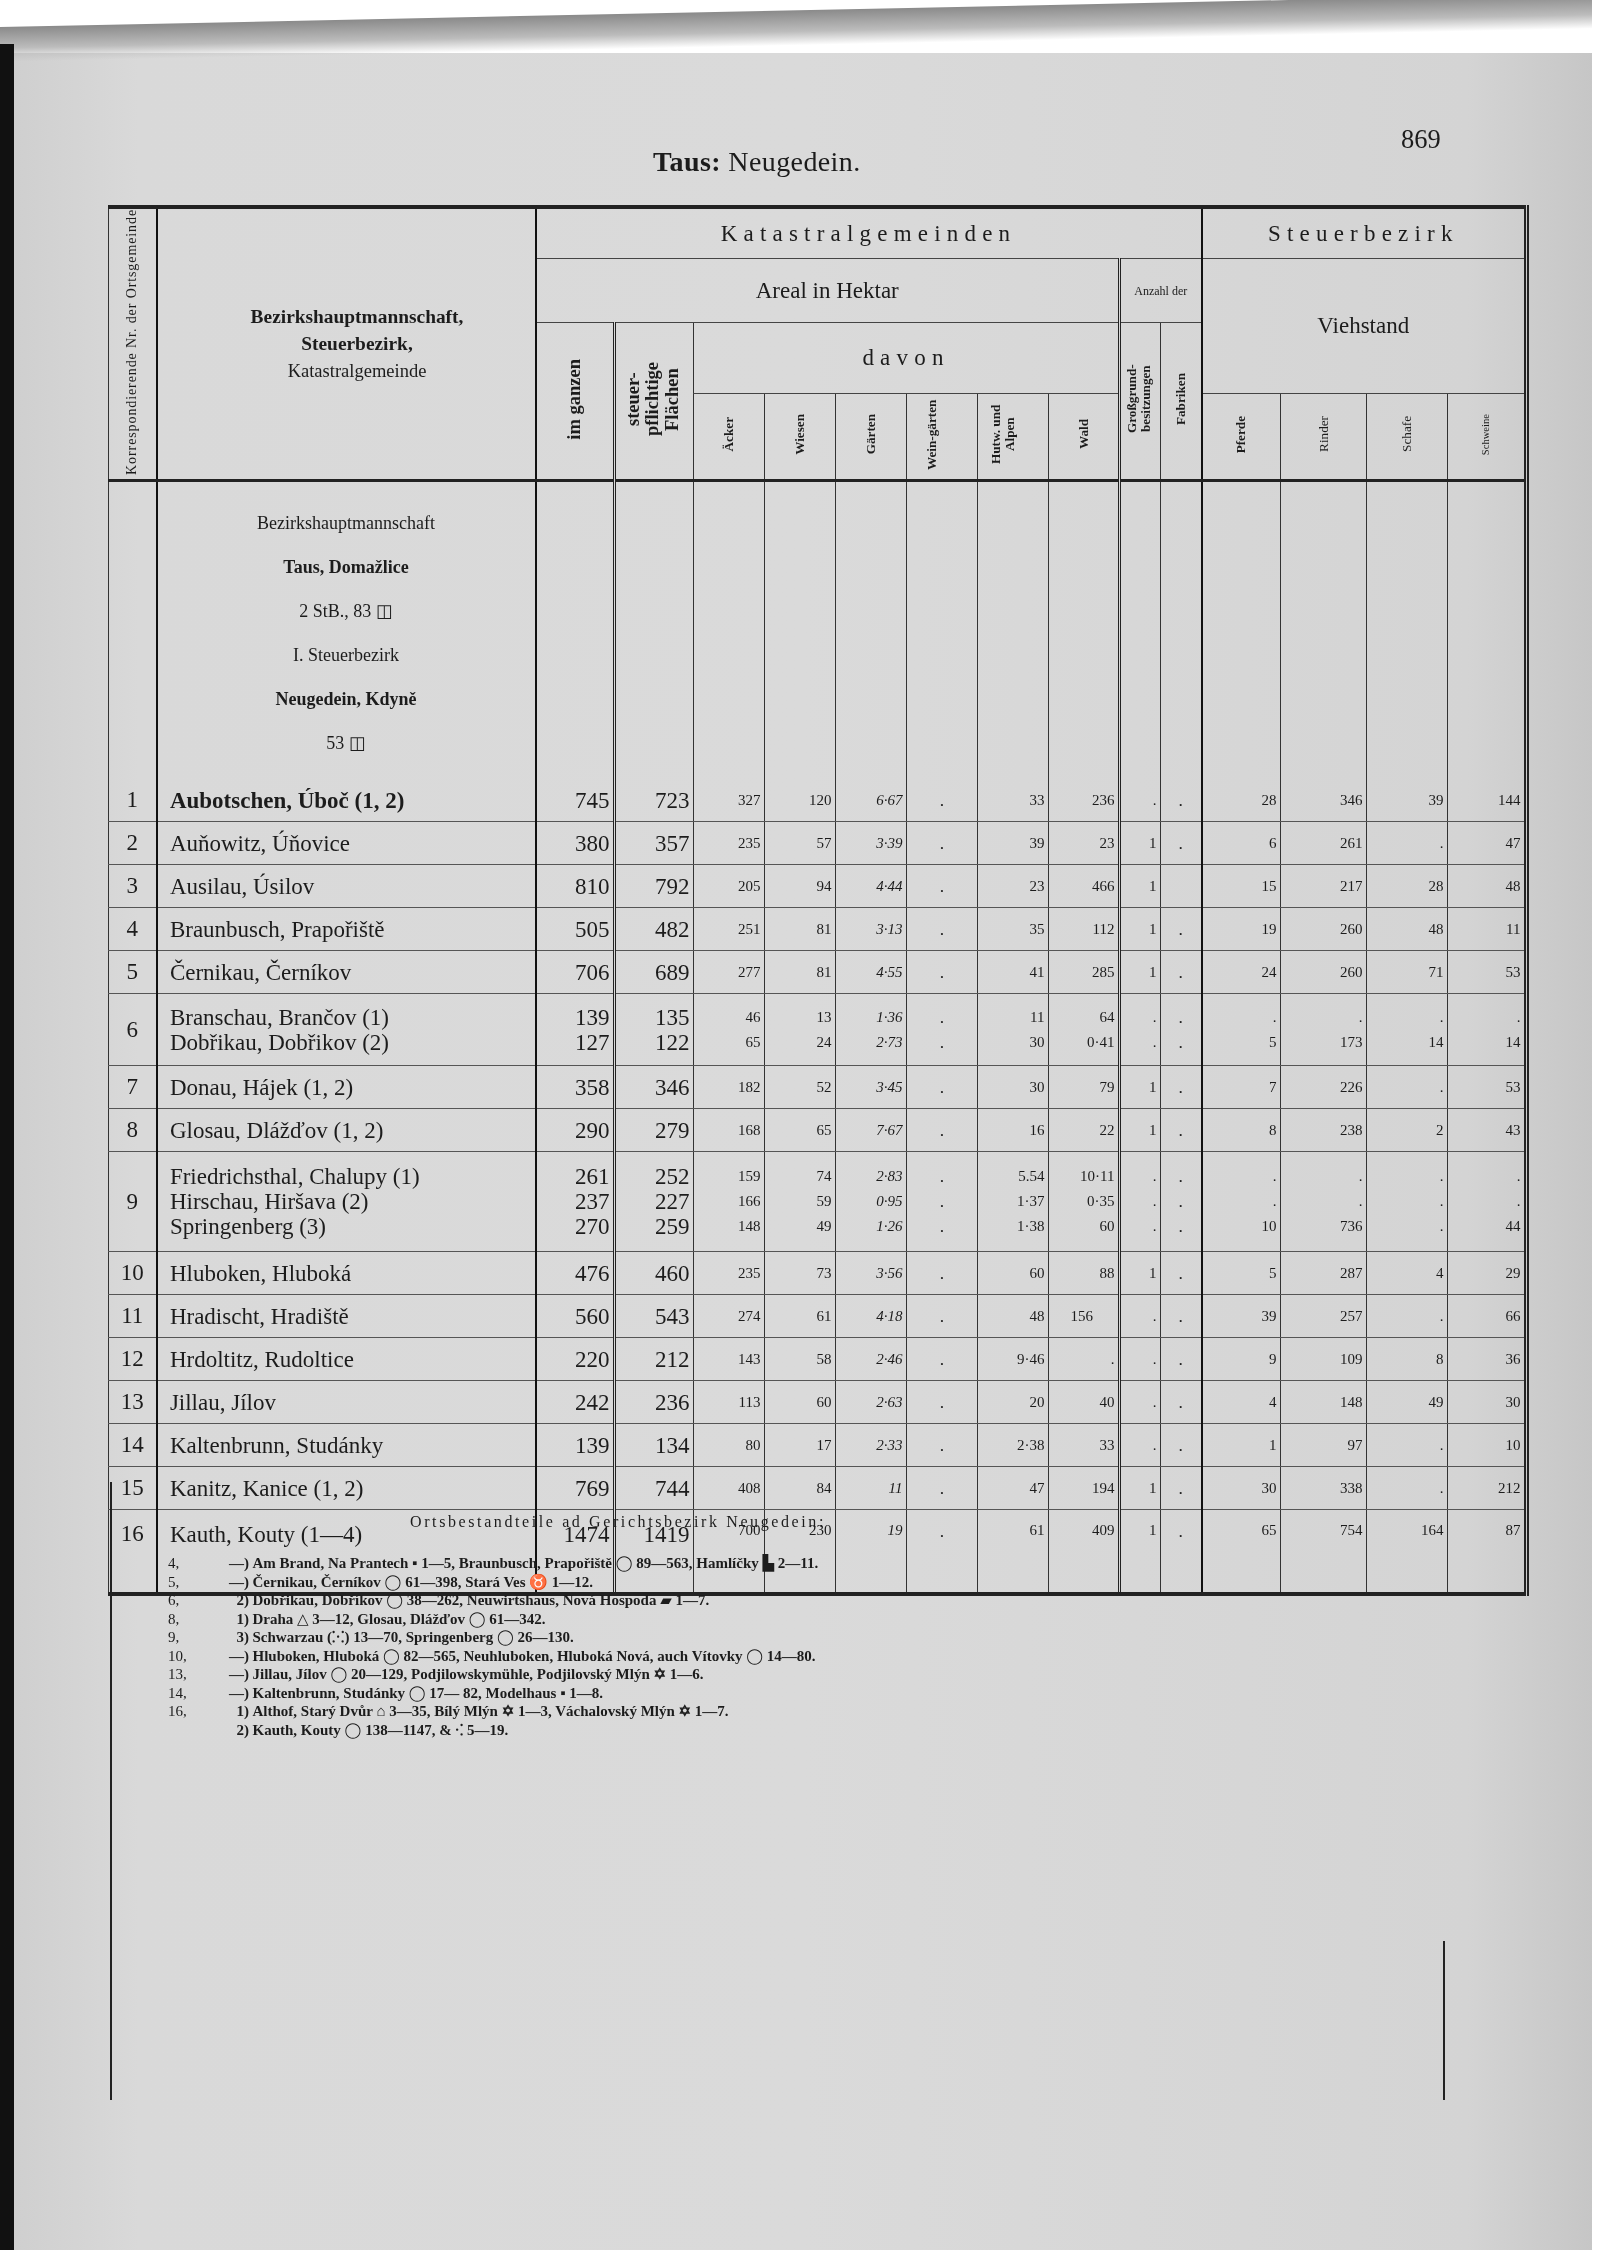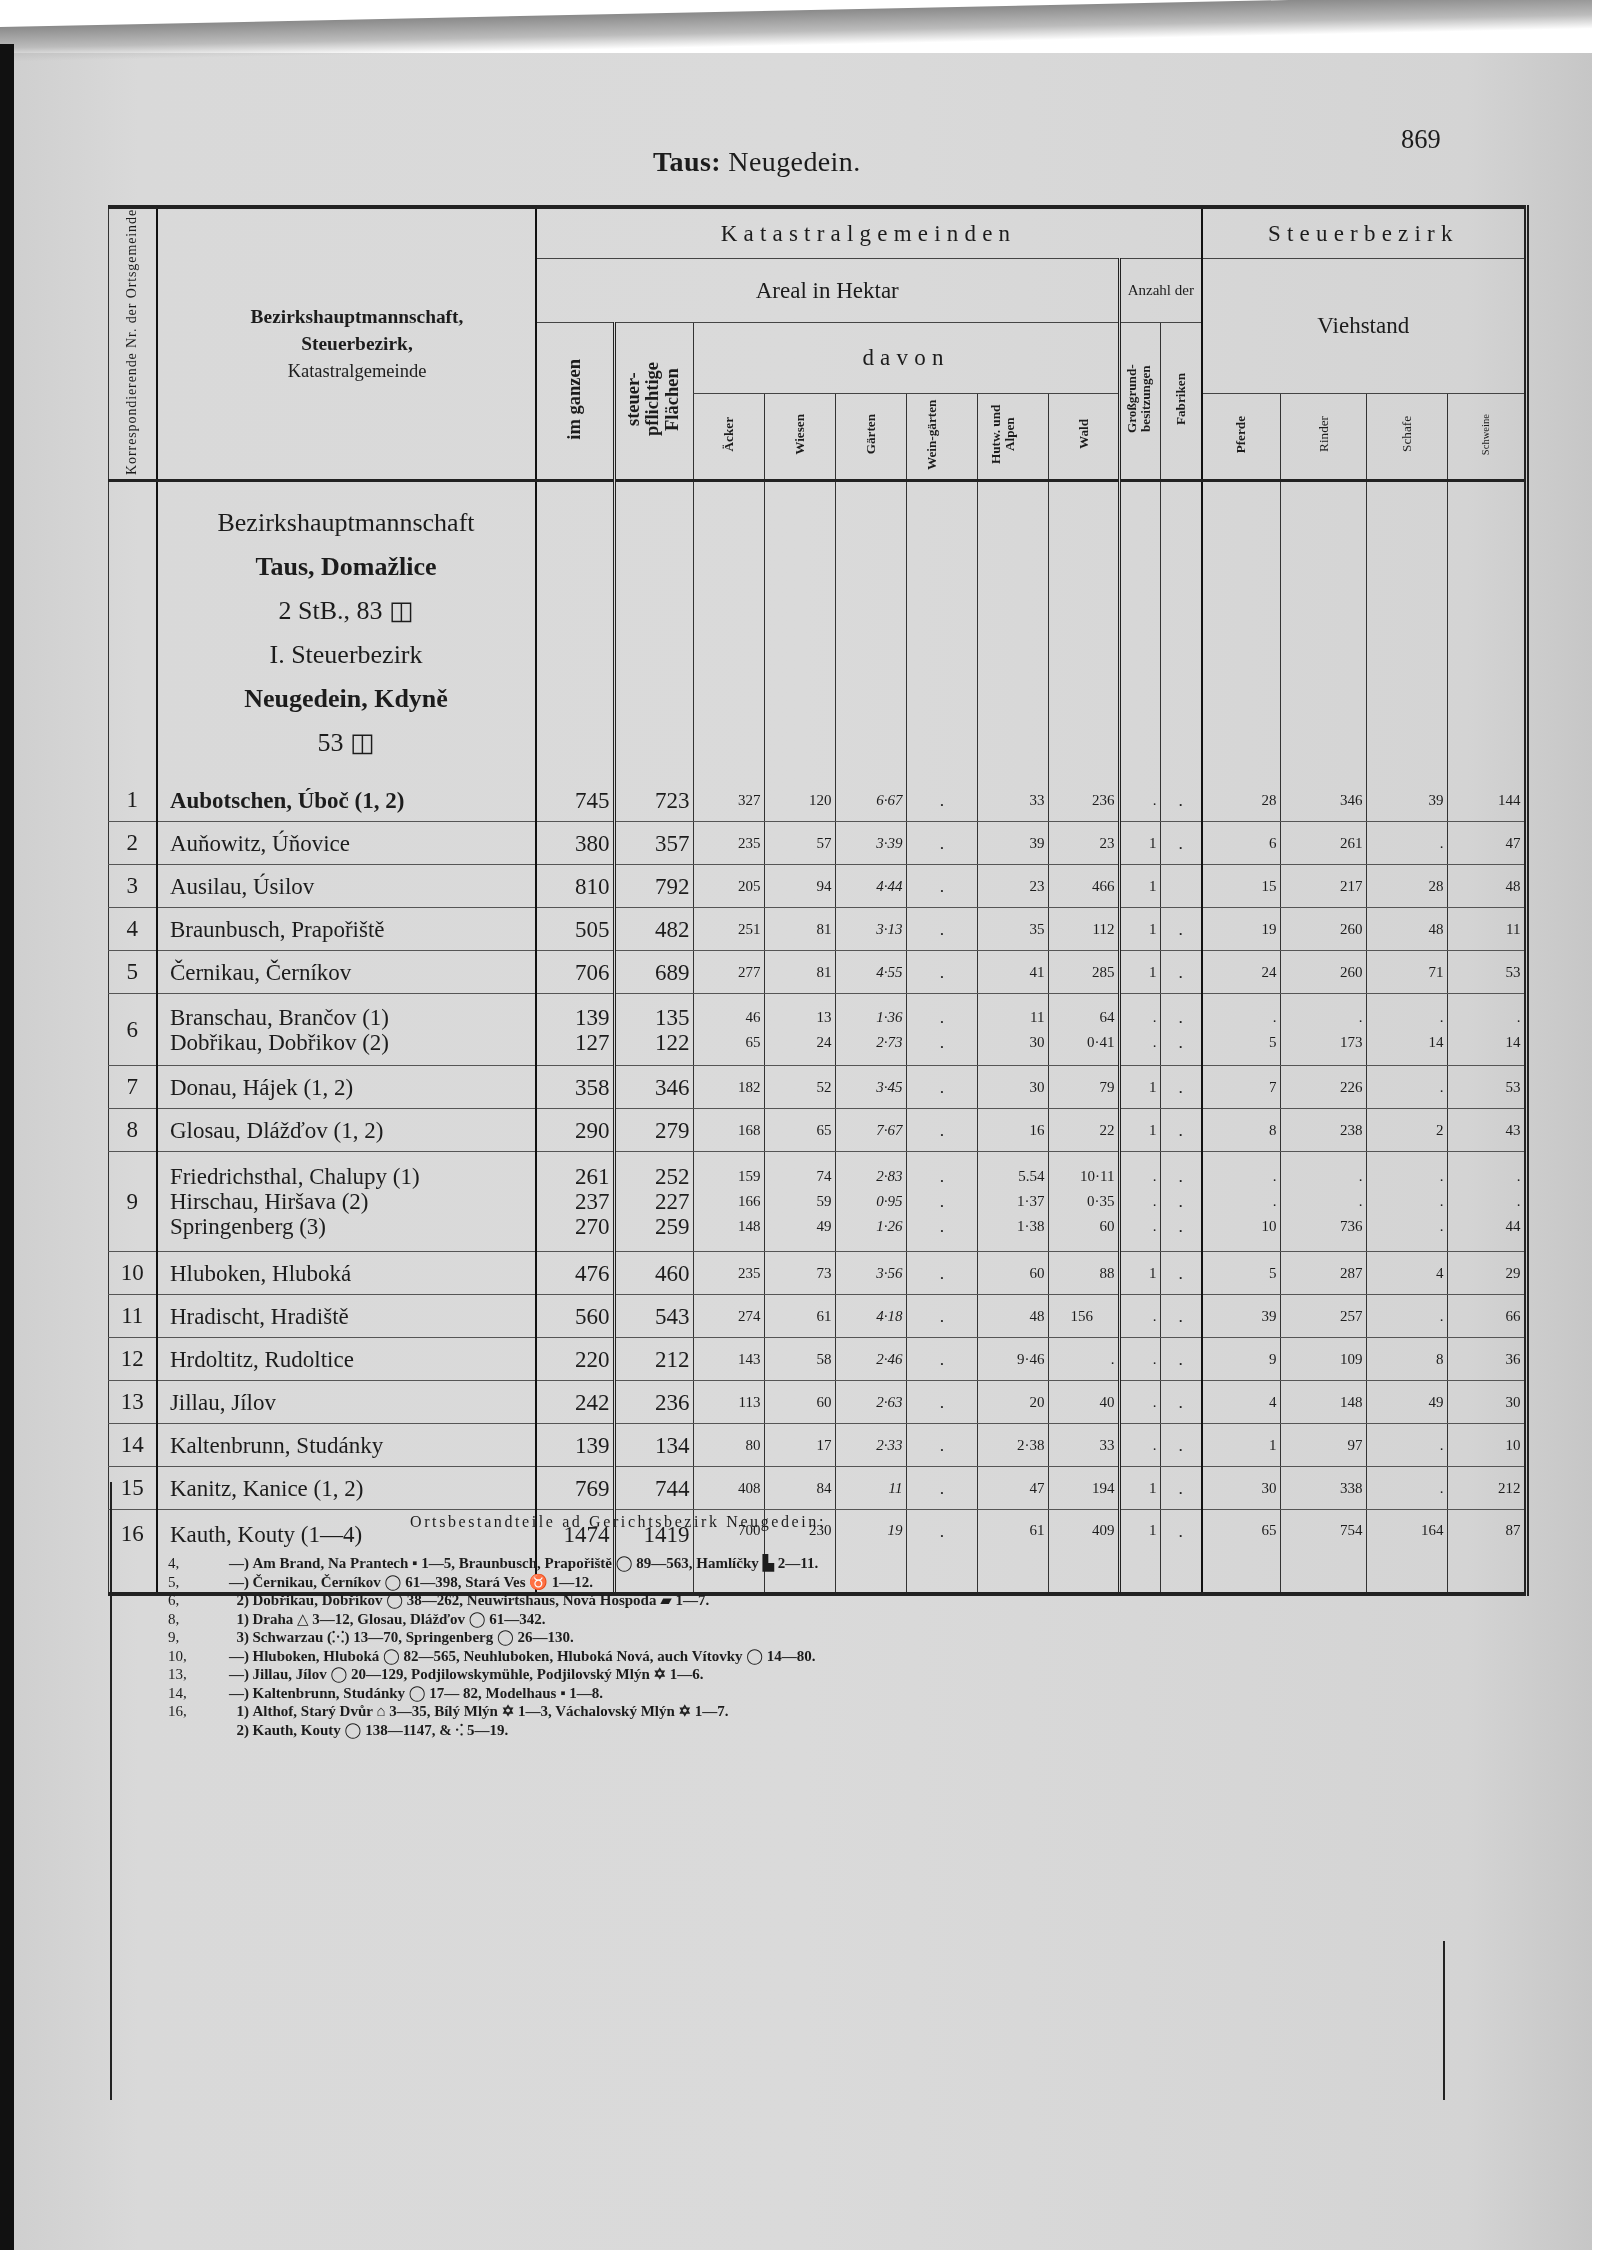--- a/index.html
+++ b/index.html
@@ -61,21 +61,21 @@
   td.nr { text-align:center; font-size:23px; vertical-align:middle; }
   td.name { font-size:23px; padding-left:12.4px !important; vertical-align:middle; line-height:1.25; }
   tr.data td { border-bottom:1.3px solid #555; height:42px; }
   tr.data.h2 td { height:71px; }
   tr.data.h3 td { height:99px; }
   tr.last td { height:71px; vertical-align:top; padding-top:10.6px !important; border-bottom:none; }
   .italic { font-style:italic; }
   .stack div { line-height:24px; }
 
   .intro td { vertical-align:top; }
-  .intro-block { text-align:center; font-size:26px; line-height:44px; padding-top:19.4px; padding-bottom:14px; }
+  .intro-block { text-align:center; font-size:18px; line-height:44px; padding-top:19.4px; padding-bottom:14px; }
 
   .notes { position:absolute; left:168px; top:1513px; width:1235px; font-size:16px; }
   .notes-title { text-align:center; letter-spacing:2.6px; font-size:16px; margin-left:-335px; margin-bottom:23px; }
   .note { display:flex; line-height:18.5px; font-weight:bold; font-size:15px; }
   .note .n { width:42px; text-align:left; font-weight:normal; }
   .note .m { width:39px; text-align:right; padding-right:3.5px; }
   .note .t { flex:1; }
   .leftrule { position:absolute; left:110px; top:1482px; width:1.8px; height:618px; background:#222; }
   .rightrule { position:absolute; left:1443px; top:1941px; width:1.8px; height:159px; background:#222; }
 </style>
@@ -127,21 +127,21 @@
       </th>
       <th colspan="4" class="thick-l hline">
         <span class="lg spaced">Steuerbezirk</span>
       </th>
     </tr>
     <tr>
       <th colspan="8" class="thick-l hline" style="height:44px">
         <span class="lg">Areal in Hektar</span>
       </th>
       <th colspan="2" class="dbl-l hline">
-        <span style="font-size:15px">Anzahl der</span>
+        <span style="font-size:12px">Anzahl der</span>
       </th>
       <th colspan="4" rowspan="2" class="thick-l hline">
         <span class="lg">Viehstand</span>
       </th>
     </tr>
     <tr>
       <th rowspan="2" class="thick-l" style="border-bottom:3.5px solid #222;">
         <span class="vert md bold">im ganzen</span>
       </th>
       <th rowspan="2" class="dbl-l" style="border-bottom:3.5px solid #222;">

